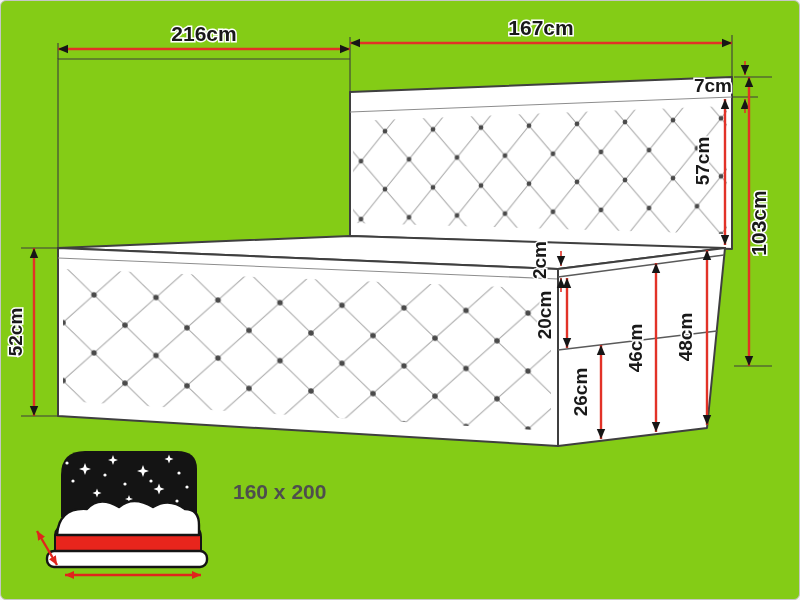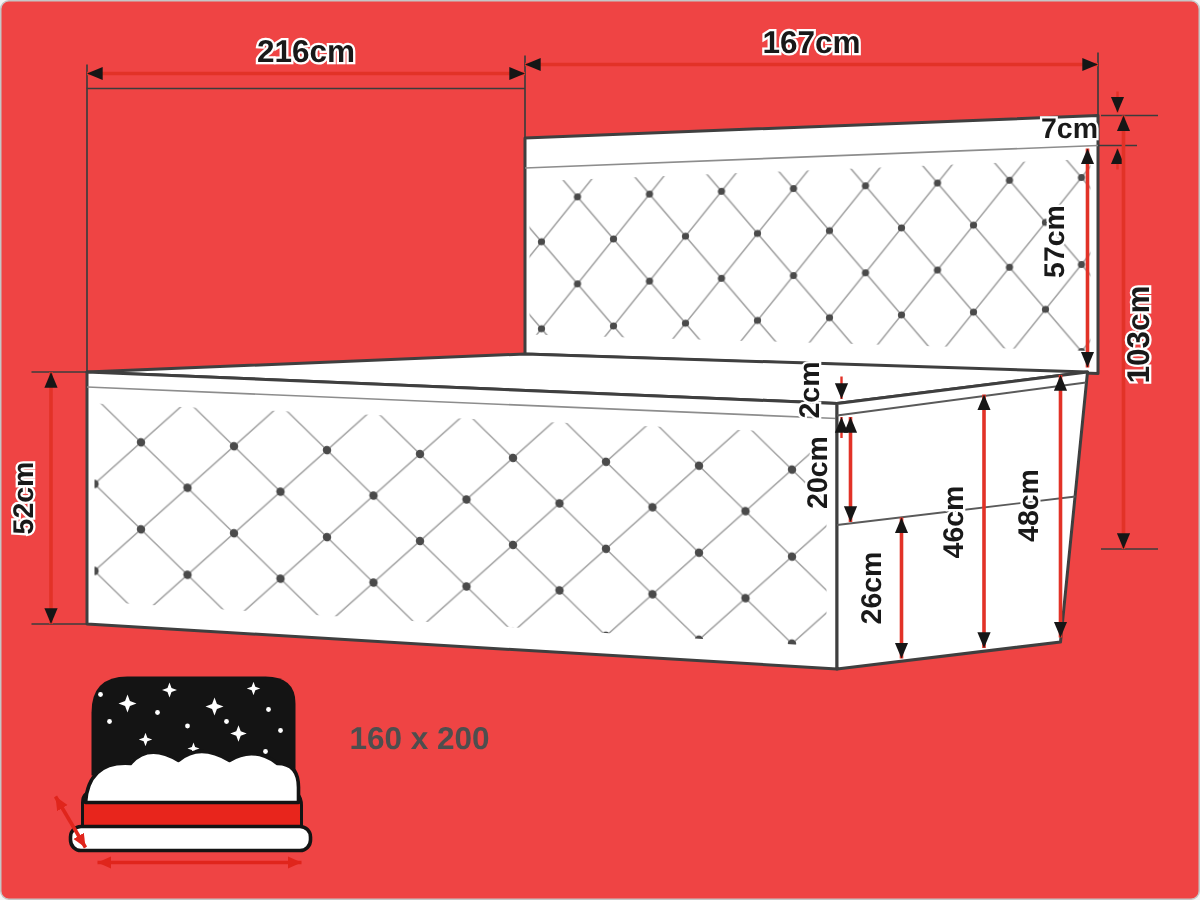--- a/index.html
+++ b/index.html
@@ -1,17 +1,17 @@
 <!DOCTYPE html>
 <html><head>
 <meta charset="utf-8">
 <style>
   html,body { margin:0; padding:0; background:#f4f4f4; }
   .canvas {
-    position:relative; width:800px; height:600px; background:#ef4444;
+    position:relative; width:800px; height:600px; background:#84cc16;
     border:1px solid #c6c6c6; border-radius:6px; box-sizing:border-box; overflow:hidden;
     font-family:"Liberation Sans", sans-serif;
   }
   svg { position:absolute; inset:0; display:block; }
   .dim   { stroke:#e23227; stroke-width:2.4; fill:none; }
   .dimthin { stroke:#e23227; stroke-width:1.6; fill:none; }
   .ext   { stroke:#3c3c3c; stroke-width:1.1; fill:none; }
   .panel { fill:#ffffff; stroke:#3f3f3f; stroke-width:2; stroke-linejoin:round; }
   .seam  { stroke:#8d8d8d; stroke-width:1.1; fill:none; }
   .seam2 { stroke:#5a5a5a; stroke-width:1.3; fill:none; }

